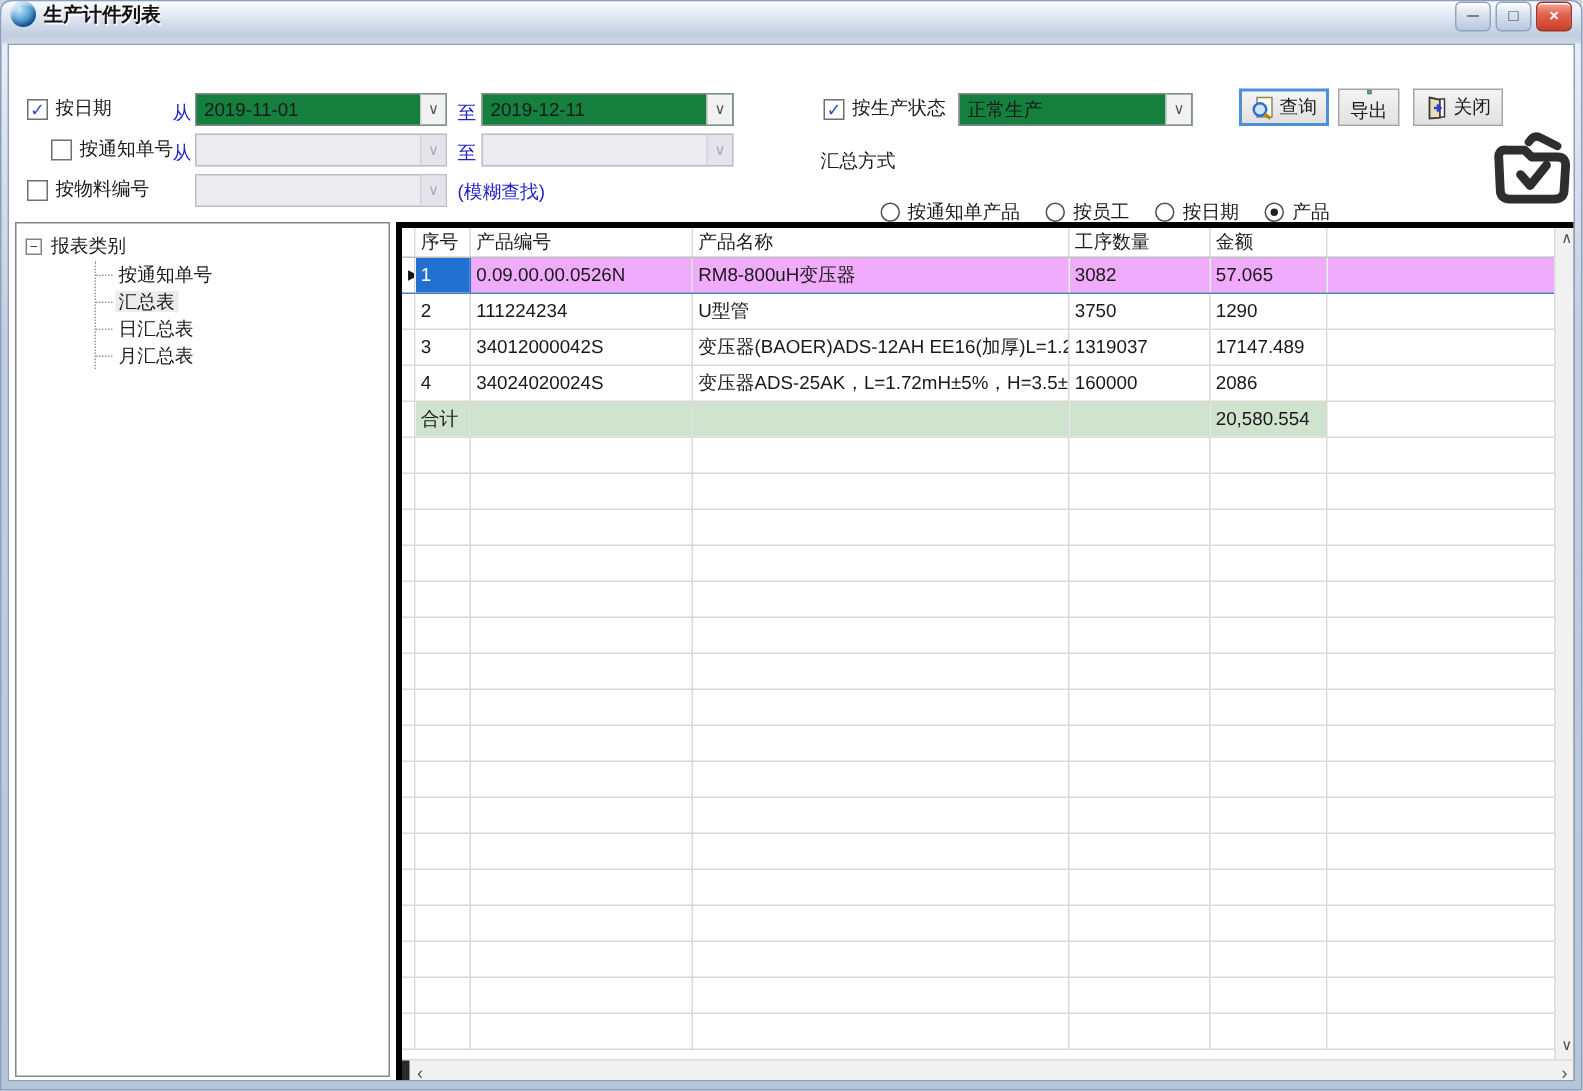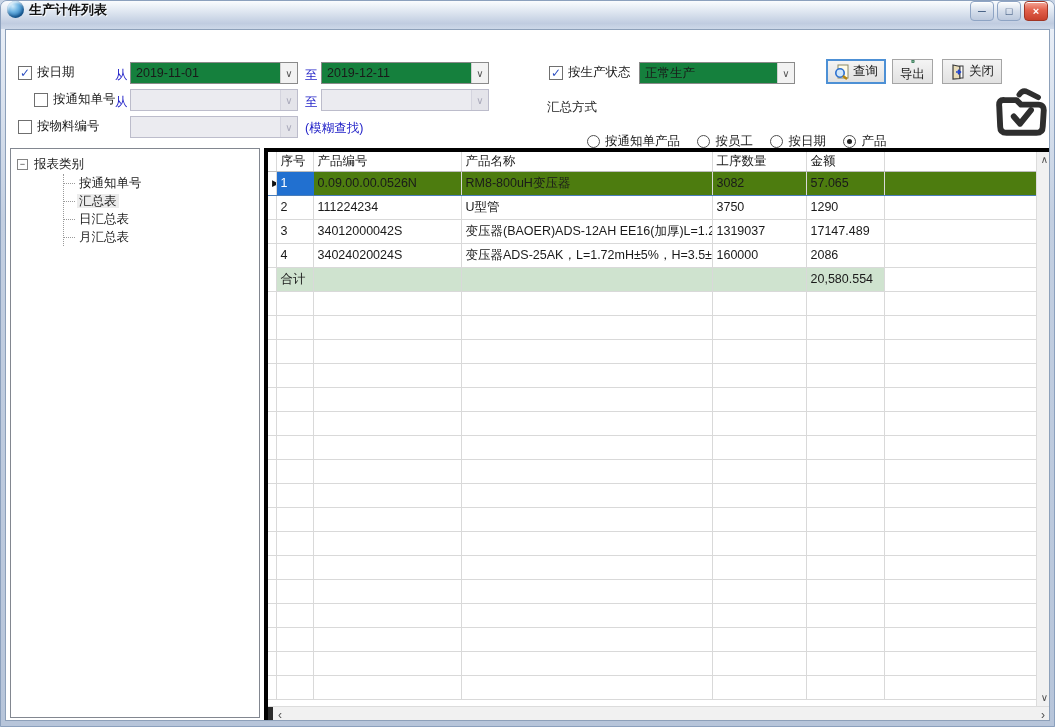--- a/index.html
+++ b/index.html
@@ -73,21 +73,21 @@
   .tree-item.sel .t-label { background:#ececec; }
   
   .table-panel { border:4px solid #000000; background:#fff; }
   .grid-wrap { position:absolute; left:0; top:0; width:768px; height:554px; overflow:hidden; background:#fff; }
   table.grid { border-collapse:collapse; table-layout:fixed; width:768px; background:#fff; }
   table.grid th, table.grid td { border-right:1px solid #d9d9d9; border-bottom:1px solid #d9d9d9;
     padding:0 4px; text-align:left; font-weight:normal; white-space:nowrap; overflow:hidden;
     height:24px; font-size:12.5px; color:#1a1a1a; }
   table.grid thead th { height:19px; border-bottom:1px solid #bdbdbd; background:#fff; }
   td.selcol, th.selcol { padding:0; text-align:center; }
-  tr.selected td { background:#4d7c0f; border-top:1px solid #4a7ebb; border-bottom:1px solid #4a7ebb; }
+  tr.selected td { background:#f0abfc; border-top:1px solid #4a7ebb; border-bottom:1px solid #4a7ebb; }
   tr.selected td.seqcell { background:#2170d0; color:#fff; border-right-color:#2170d0; }
   tr.selected td.selcol { background:#fff; font-size:9px; color:#111; }
   tr.totalrow td.green { background:#cfe3cf; }
   
   .vscroll { position:absolute; left:768px; top:0; width:16px; height:554px;
     background:#f1f1f1; border-left:1px solid #dcdcdc; display:flex; flex-direction:column;
     justify-content:space-between; align-items:center; }
   .vscroll .arr { font-size:10px; color:#505050; height:16px; line-height:16px; }
   .hscroll { position:absolute; left:0; top:554px; width:782px; height:17px;
     background:#f1f1f1; border-top:1px solid #dcdcdc; display:flex; align-items:center; }

